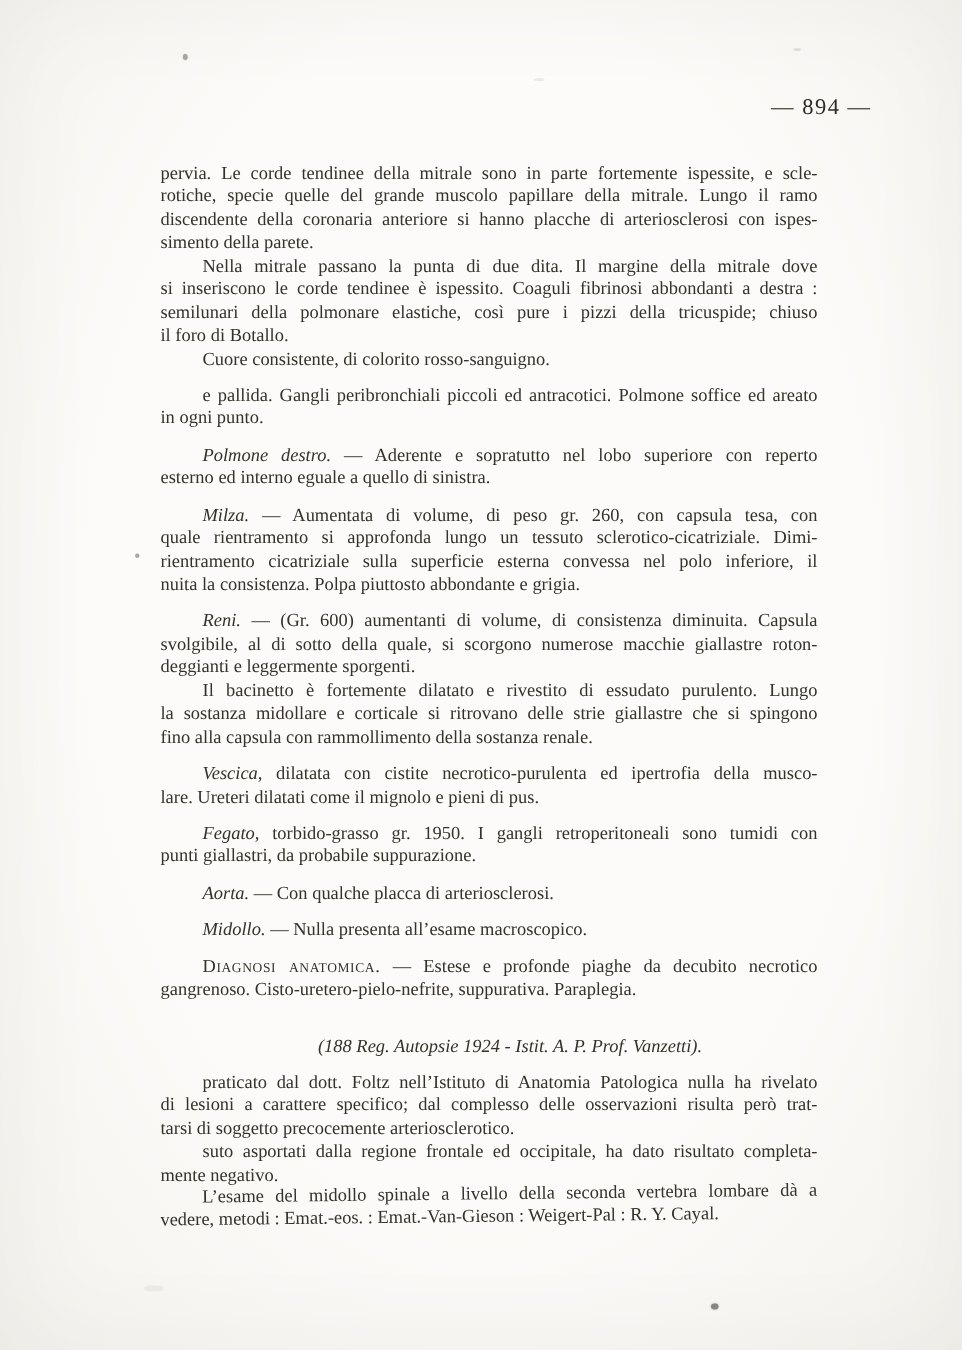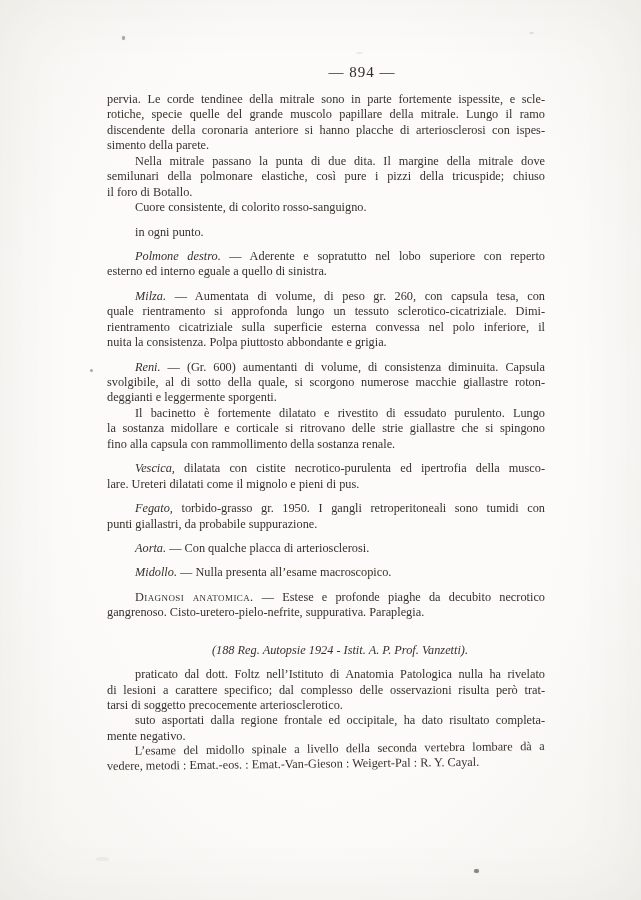--- a/index.html
+++ b/index.html
@@ -13,29 +13,29 @@
     box-shadow: inset 0 0 70px rgba(90,80,65,0.06);
     overflow: hidden;
     font-family: "Liberation Serif", "DejaVu Serif", serif;
     color: #35302a;
   }
   .page-number {
     position: absolute;
     top: 64px;
     left: 107px;
     width: 438px;
-    text-align: center;
+    text-align: right;
     transform: translateX(36px);
     font-size: 15px;
     letter-spacing: 1px;
     color: #2f2a24;
   }
   .page-body {
     position: absolute;
-    top: 92px;
+    top: 108px;
     left: 107px;
     width: 438px;
   }
   .para { margin: 0; }
   .para.gap { margin-top: 9px; }
   .line {
     font-size: 12.3px;
     line-height: 15.45px;
     height: 15.45px;
     overflow: hidden;
@@ -76,27 +76,29 @@
 
   <div class="page-body" id="body-root">
       <div class="para flush">
         <div class="line"><span class="rn">pervia. Le corde tendinee della mitrale sono in parte fortemente ispessite, e scle-</span></div>
         <div class="line"><span class="rn">rotiche, specie quelle del grande muscolo papillare della mitrale. Lungo il ramo</span></div>
         <div class="line"><span class="rn">discendente della coronaria anteriore si hanno placche di arteriosclerosi con ispes-</span></div>
         <div class="line lastline"><span class="rn">simento della parete.</span></div>
       </div>
       <div class="para indent">
         <div class="line"><span class="rn">Nella mitrale passano la punta di due dita. Il margine della mitrale dove</span></div>
+        <div class="line"><span class="rn">si inseriscono le corde tendinee è ispessito. Coaguli fibrinosi abbondanti a destra :</span></div>
         <div class="line"><span class="rn">semilunari della polmonare elastiche, così pure i pizzi della tricuspide; chiuso</span></div>
         <div class="line lastline"><span class="rn">il foro di Botallo.</span></div>
       </div>
       <div class="para indent">
         <div class="line lastline"><span class="rn">Cuore consistente, di colorito rosso-sanguigno.</span></div>
       </div>
       <div class="para indent gap">
+        <div class="line"><span class="rn">e pallida. Gangli peribronchiali piccoli ed antracotici. Polmone soffice ed areato</span></div>
         <div class="line lastline"><span class="rn">in ogni punto.</span></div>
       </div>
       <div class="para indent gap">
         <div class="line"><span class="it">Polmone destro.</span><span class="rn"> — Aderente e sopratutto nel lobo superiore con reperto</span></div>
         <div class="line lastline"><span class="rn">esterno ed interno eguale a quello di sinistra.</span></div>
       </div>
       <div class="para indent gap">
         <div class="line"><span class="it">Milza.</span><span class="rn"> — Aumentata di volume, di peso gr. 260, con capsula tesa, con</span></div>
         <div class="line"><span class="rn">quale rientramento si approfonda lungo un tessuto sclerotico-cicatriziale. Dimi-</span></div>
         <div class="line"><span class="rn">rientramento cicatriziale sulla superficie esterna convessa nel polo inferiore, il</span></div>

